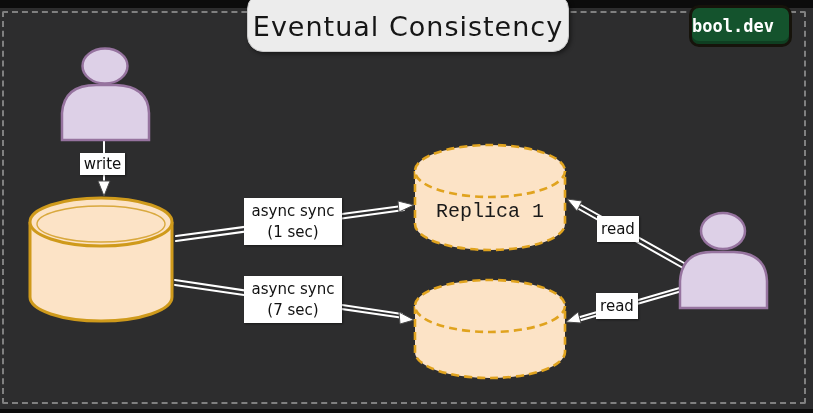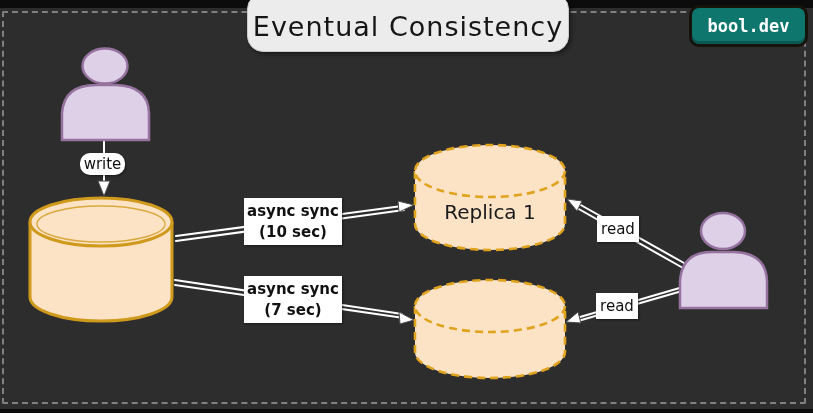--- a/index.html
+++ b/index.html
@@ -22,36 +22,36 @@
   .cyl-stroke-dashed{stroke:#e0a31e;stroke-width:2.6;stroke-dasharray:8 5;stroke-linejoin:round;}
   .person{fill:#ddd0e7;stroke:#96739f;stroke-width:2.5;}
   .arrow-line{stroke:#ffffff;stroke-width:2;fill:none;stroke-linecap:round;}
   .arrow-head{fill:#ffffff;stroke:#4a4a4a;stroke-width:1;}
   .tag{
     position:absolute;background:#ffffff;color:#111;
     display:flex;align-items:center;justify-content:center;text-align:center;
     box-shadow:1px 1px 2px rgba(0,0,0,.45);
   }
   .tag.small{font-size:15px;line-height:1.2;}
-  .tag.multi{font-size:15px;line-height:1.35;flex-direction:column;font-weight:bold;}
+  .tag.multi{font-size:15px;line-height:1.35;flex-direction:column;}
   .node-label{
     position:absolute;color:#1a1a1a;text-align:center;
     pointer-events:none;
   }
   .title-box{
     position:absolute;left:247px;top:-7px;width:320px;height:57px;
     background:#ececec;border-radius:16px;border:1px solid #c9c9c9;
     display:flex;align-items:flex-end;justify-content:center;
     box-shadow:2px 2px 4px rgba(0,0,0,.45);
   }
   .title-box span{font-size:27px;color:#161616;letter-spacing:1px;padding-bottom:9px;white-space:nowrap;}
   .brand-badge{
-    position:absolute;left:689px;top:5px;width:119px;height:42px;
-    background:#0f766e;border:3px solid #16130b;border-radius:10px;
-    box-sizing:border-box;display:flex;align-items:center;justify-content:center;
+    position:absolute;left:689px;top:5px;width:103px;height:42px;
+    background:#14532d;border:3px solid #16130b;border-radius:10px;
+    box-sizing:border-box;display:flex;align-items:center;justify-content:flex-start;
     box-shadow:inset 0 -3px 0 rgba(0,0,0,.25);
   }
   .brand-badge span{
     font-family:"DejaVu Sans Mono","Liberation Mono",monospace;
     font-weight:bold;font-size:17px;color:#ffffff;white-space:nowrap;
   }
 </style>
 </head>
 <body>
 
@@ -111,43 +111,43 @@
       <ellipse class="person" cx="105" cy="66" rx="22.5" ry="17.5"></ellipse>
       <path class="person" d="M 62 140 L 62 113 Q 64 85 96 85 L 116 85 Q 148 86 149 113 L 149 140 Z"></path>
     </g>
 
     <g>
       <ellipse class="person" cx="723" cy="231" rx="22" ry="18"></ellipse>
       <path class="person" d="M 680 308 L 680 281 Q 682 252 712 252 L 734 252 Q 766 253 767 281 L 767 308 Z"></path>
     </g>
   </svg>
 
-  <div class="tag small" style="left:80px;top:153px;width:45px;height:22px;border-radius:10px;">
+  <div class="tag small" style="left:80px;top:153px;width:45px;height:22px;">
     <span>write</span>
   </div>
 
   <div class="tag multi" style="left:244px;top:198px;width:98px;height:47px;">
     <span>async sync</span>
-    <span>(10 sec)</span>
+    <span>(1 sec)</span>
   </div>
 
   <div class="tag multi" style="left:244px;top:276px;width:98px;height:47px;">
     <span>async sync</span>
     <span>(7 sec)</span>
   </div>
 
   <div class="tag small" style="left:597px;top:216px;width:42px;height:26px;">
     <span>read</span>
   </div>
 
   <div class="tag small" style="left:596px;top:293px;width:42px;height:26px;">
     <span>read</span>
   </div>
 
-  <div class="node-label" style="left:425px;top:200px;width:130px;font-size:20px;">Replica 1</div>
+  <div class="node-label" style="left:425px;top:200px;width:130px;font-size:20px;font-family:Liberation Mono, monospace;">Replica 1</div>
 
   <div class="title-box">
     <span>Eventual Consistency</span>
   </div>
 
   <div class="brand-badge">
     <span>bool.dev</span>
   </div>
 
 </div>

